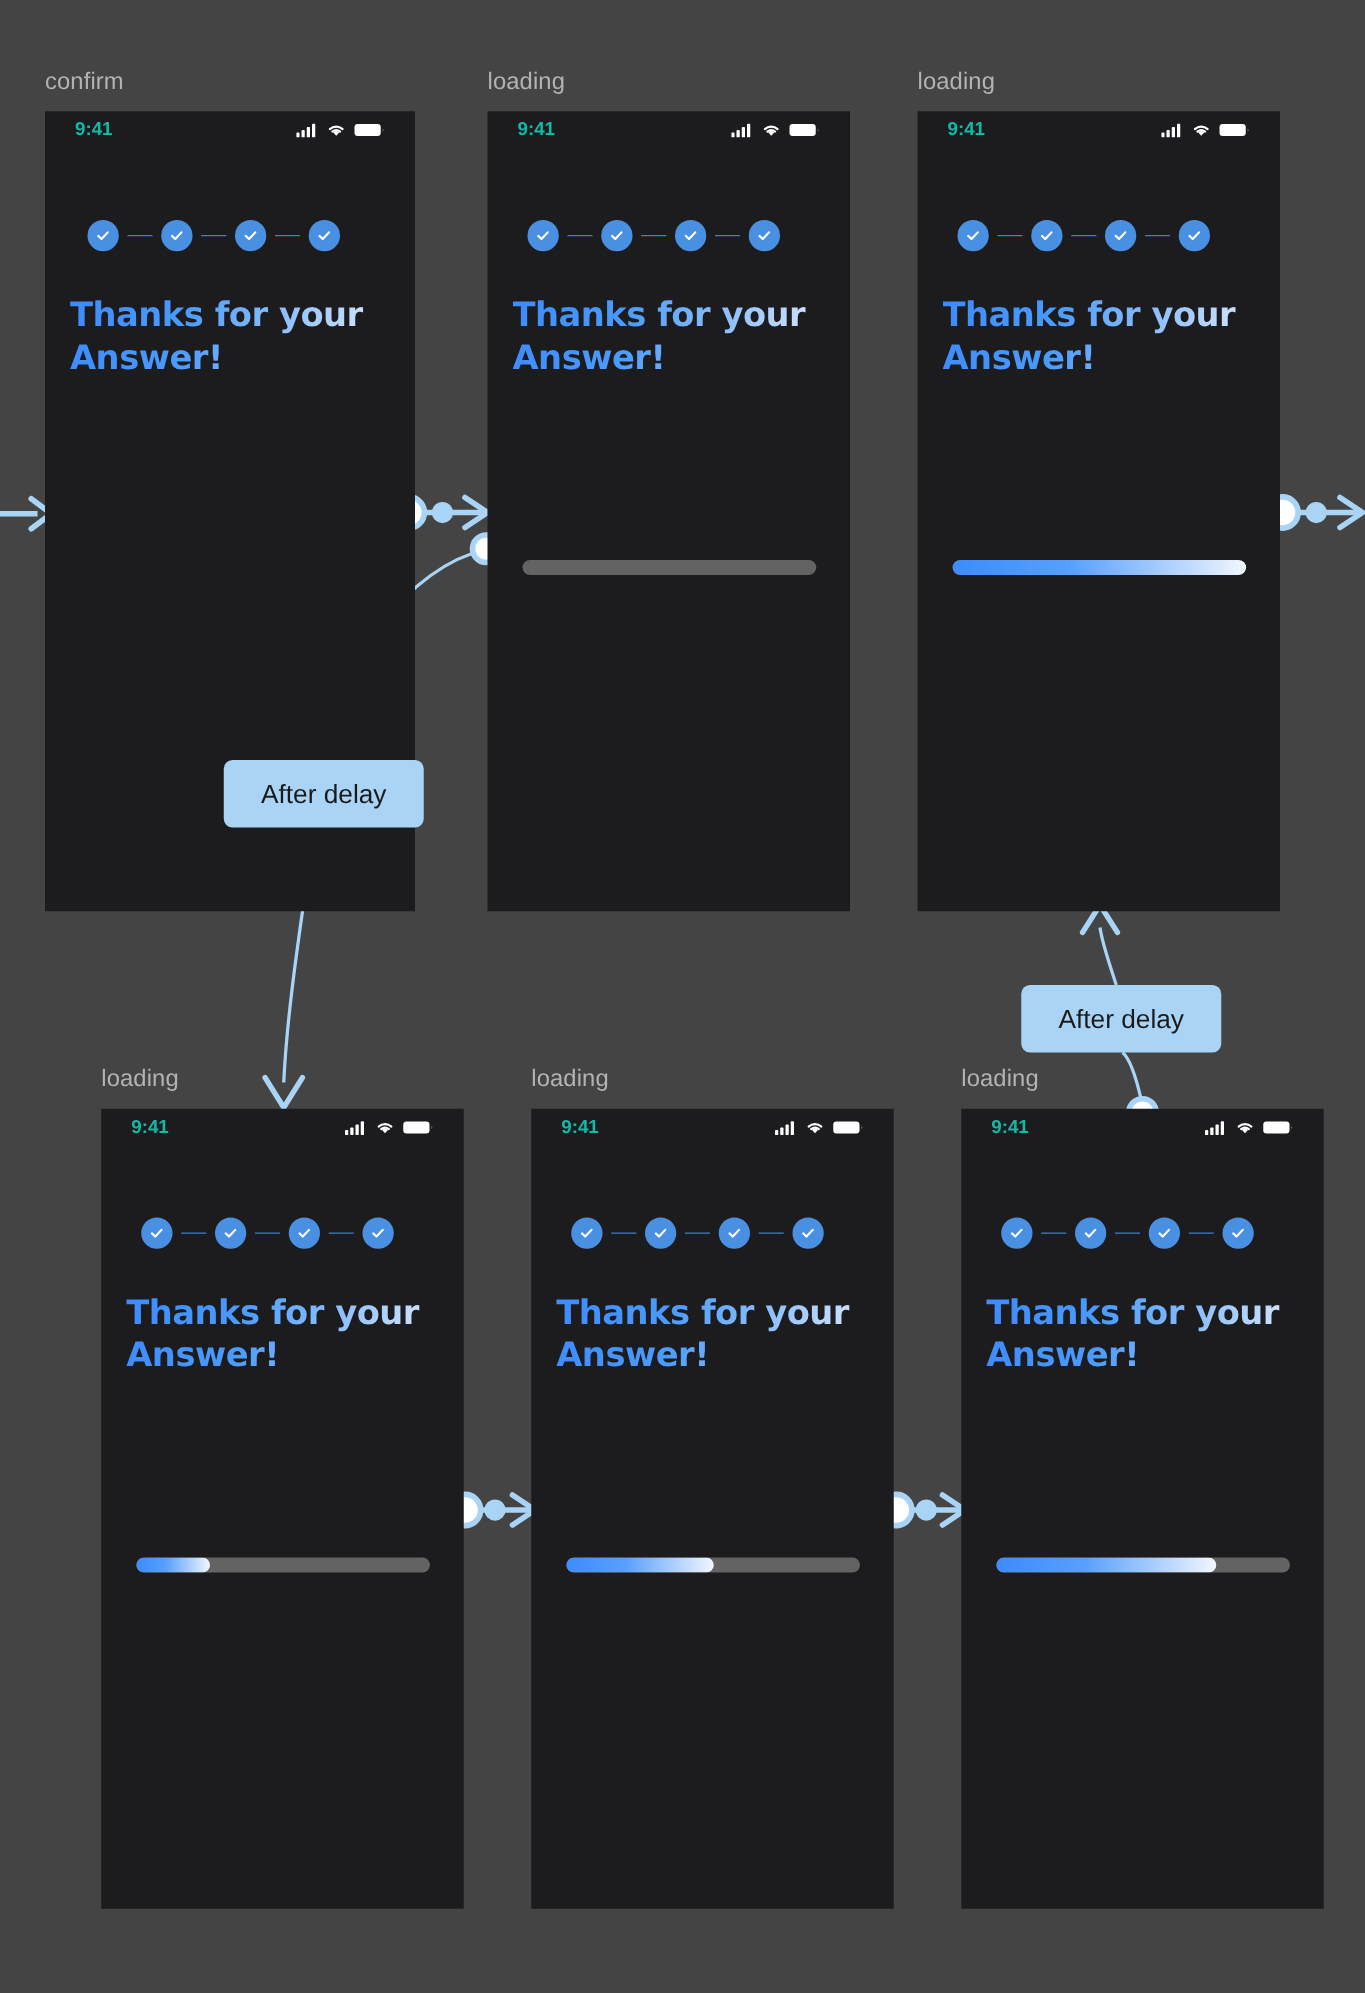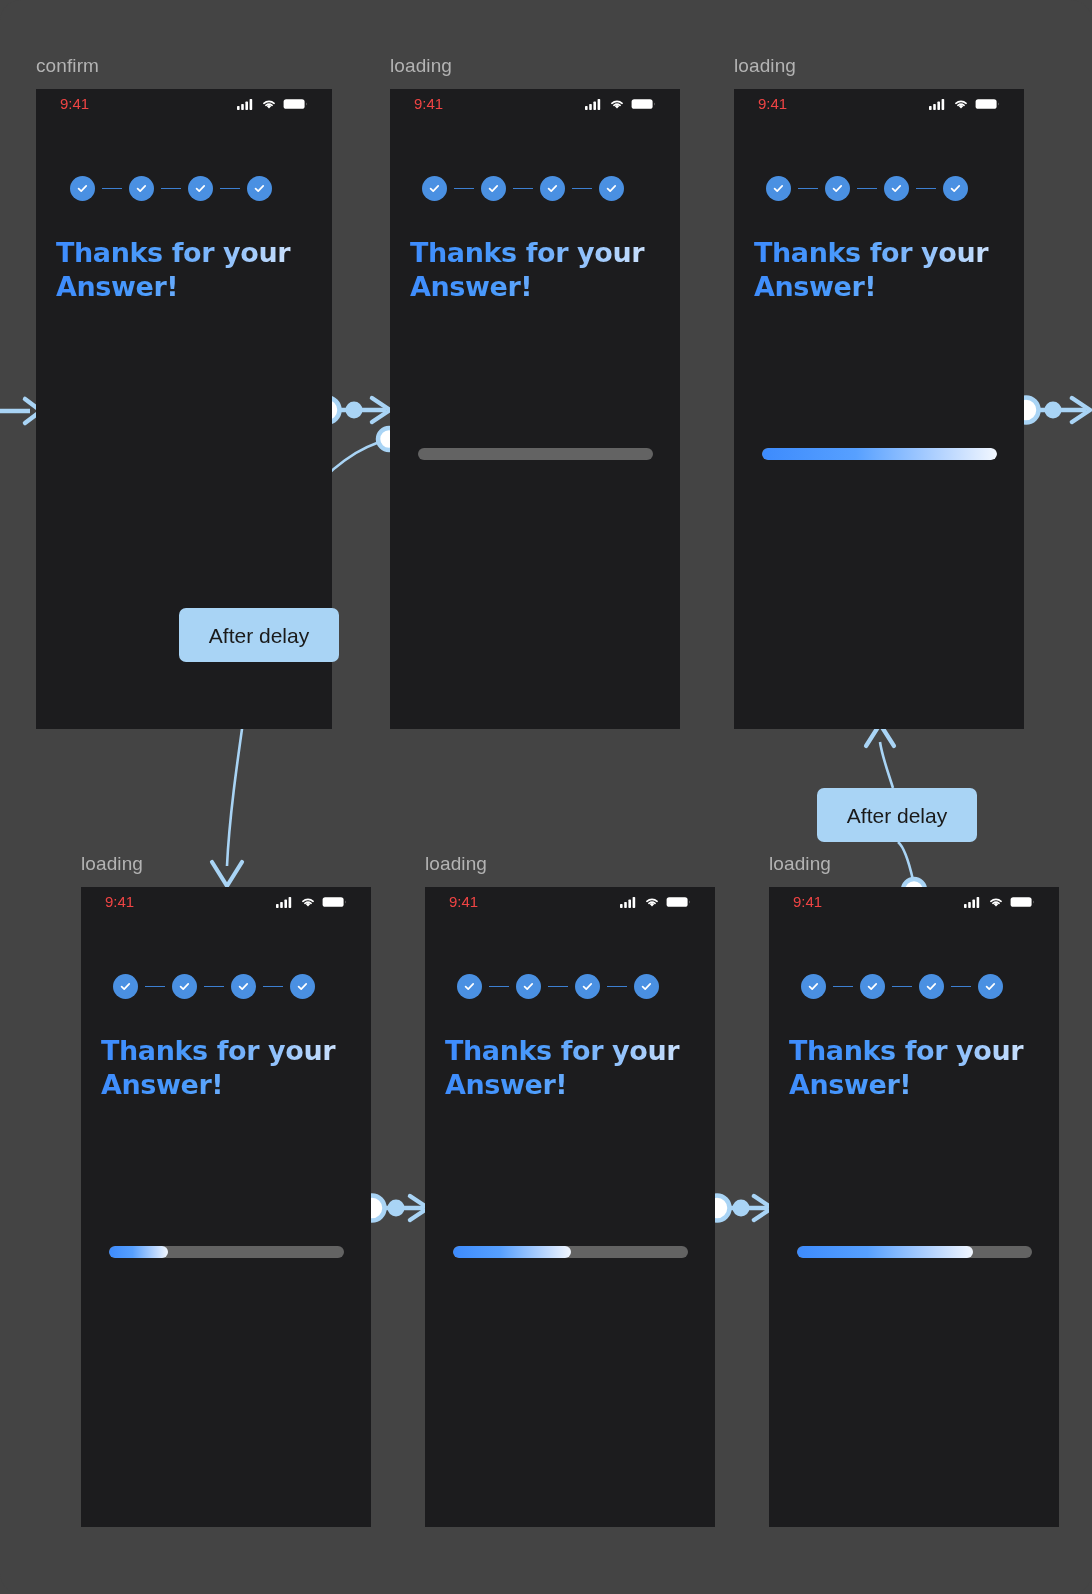--- a/index.html
+++ b/index.html
@@ -43,23 +43,23 @@
 
   
   .statusbar {
     position: absolute;
     left: 0; right: 0;
     display: flex;
     align-items: center;
     justify-content: space-between;
   }
   .sb-time {
-    color: #ef4444;
+    color: #14b8a6;
     font-family: "Liberation Sans", sans-serif;
-    font-weight: normal;
+    font-weight: bold;
     line-height: 1;
   }
   .sb-icons {
     display: flex;
     align-items: center;
   }
 
   
   .stepper {
     position: absolute;

